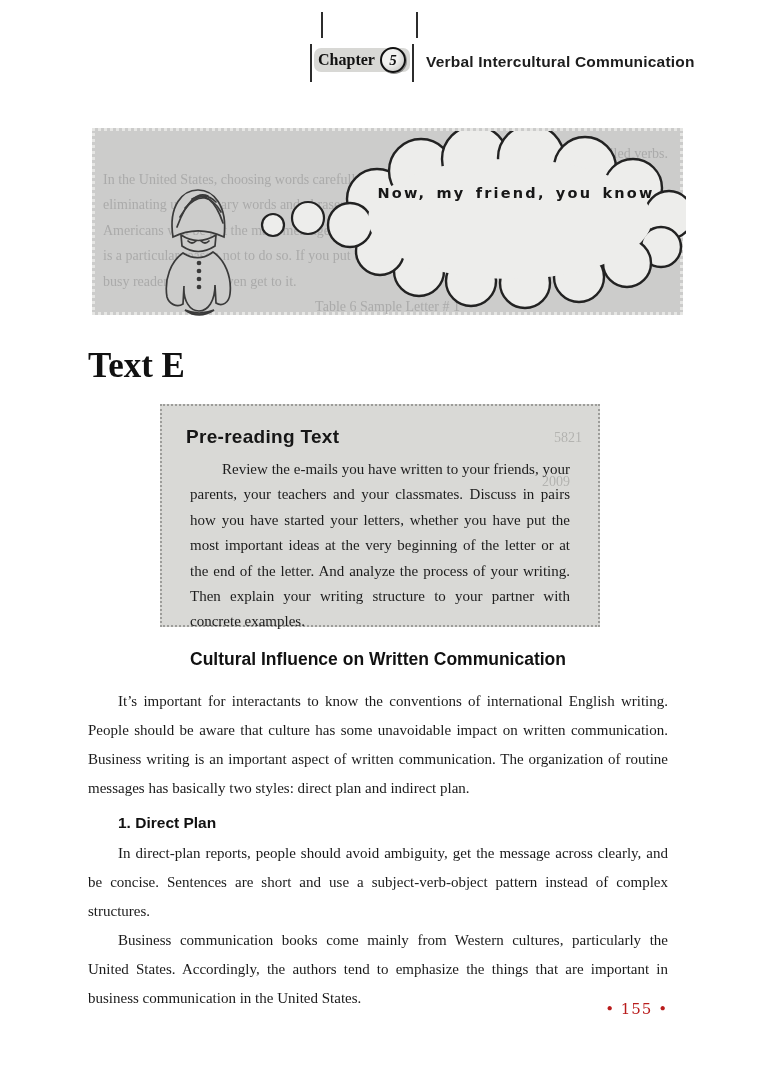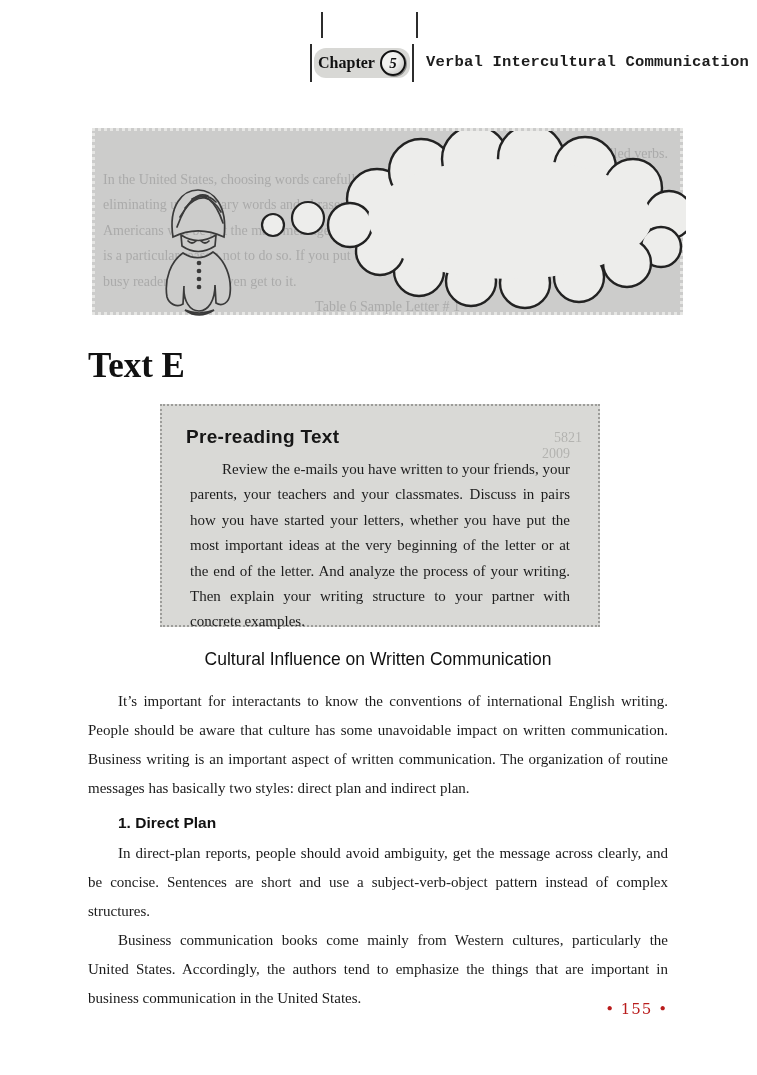--- a/index.html
+++ b/index.html
@@ -6,34 +6,34 @@
   .page{
     position:relative;width:757px;height:1075px;background:#ffffff;
     font-family:"Liberation Serif", serif;color:#1a1a1a;overflow:hidden;margin:0 auto;
   }
   
   .tick{position:absolute;width:2px;height:26px;background:#2c2c2c;top:12px;}
   .tick.t1{left:321px;} .tick.t2{left:416px;}
   .chap-bar{position:absolute;width:2px;height:38px;background:#2c2c2c;top:44px;}
   .chap-bar.b1{left:310px;} .chap-bar.b2{left:412px;}
   .chapter-chip{
-    position:absolute;left:314px;top:48px;width:96px;height:30px;
-    background:#d8d8d5;border-radius:12px;display:flex;align-items:center;justify-content:center;gap:5px;
+    position:absolute;left:314px;top:48px;width:96px;height:24px;
+    background:#d8d8d5;border-radius:7px;display:flex;align-items:center;justify-content:center;gap:5px;
   }
   .chapter-word{font-family:"Liberation Serif",serif;font-weight:bold;font-size:16px;color:#111;}
   .chapter-num{
     width:22px;height:22px;border:2px solid #111;border-radius:50%;
     background:radial-gradient(circle at 35% 35%, #f2f2f0 40%, #b9b9b6 100%);
     display:flex;align-items:center;justify-content:center;
     font-family:"Liberation Serif",serif;font-style:italic;font-weight:bold;font-size:15px;color:#111;
     box-shadow:1px 1px 0 #8a8a88;
   }
   .header-title{
     position:absolute;left:426px;top:53px;
-    font-family:Liberation Mono, monospace;font-weight:bold;font-size:15.5px;color:#1d1d1d;letter-spacing:.2px;
+    font-family:Liberation Sans, sans-serif;font-weight:bold;font-size:15.5px;color:#1d1d1d;letter-spacing:.2px;
   }
   
   .illus{
     position:absolute;left:92px;top:128px;width:591px;height:187px;
     background:#cccccb;border:3px dotted #e6e6e4;box-sizing:border-box;
   }
   .bleed-lines{
     position:absolute;left:8px;right:8px;top:10px;
     font-size:14px;line-height:25.5px;color:#9f9f9f;opacity:.75;filter:blur(.6px);
     text-align:justify;white-space:nowrap;overflow:hidden;
@@ -61,28 +61,28 @@
   .prereading-title{
     font-family:"Liberation Sans",sans-serif;font-weight:bold;font-size:19px;color:#161616;
     letter-spacing:.3px;margin:0 0 9px 0;
   }
   .prereading-body{
     font-size:15px;line-height:25.4px;text-align:justify;text-indent:32px;color:#1c1c1c;margin:4px;
   }
   .ghost-num{
     position:absolute;color:#9a9a97;opacity:.6;filter:blur(.7px);font-size:14px;
   }
-  .ghost-num.g1{top:24px;right:16px;} .ghost-num.g2{top:40px;right:28px;}
+  .ghost-num.g1{top:24px;right:16px;} .ghost-num.g2{top:68px;right:28px;}
   
   .main{
     position:absolute;left:88px;top:648px;width:580px;
     font-size:15px;line-height:29px;
   }
   .sec-heading{
-    font-family:"Liberation Sans",sans-serif;font-weight:normal;font-size:17.5px;color:#111;
+    font-family:"Liberation Sans",sans-serif;font-weight:bold;font-size:17.5px;color:#111;
     text-align:center;margin:0 0 17px 0;line-height:22px;
   }
   .main p{margin:0;text-align:justify;text-indent:30px;}
   .sub-heading{
     font-family:"Liberation Sans",sans-serif;font-weight:bold;font-size:15.5px;color:#111;
     margin:9px 0 5px 30px;line-height:22px;
   }
   
   .page-number{
     position:absolute;right:89px;top:1000px;font-size:15px;color:#b91c1c;letter-spacing:1px;
@@ -153,20 +153,21 @@
         <path d="M106 110 Q110 114 114 110" fill="none"></path>
         <circle cx="104" cy="132" r="1.5" fill="#3a3a3a"></circle>
         <circle cx="104" cy="140" r="1.5" fill="#3a3a3a"></circle>
         <circle cx="104" cy="148" r="1.5" fill="#3a3a3a"></circle>
         <circle cx="104" cy="156" r="1.5" fill="#3a3a3a"></circle>
         <path d="M90 179 Q104 189 119 179 Q104 185 90 179 Z" fill="#555"></path>
       </g>
     </svg>
 
     <div class="cloud-text">
+      <div class="l1">Now, my friend, you know</div>
     </div>
   </div>
 
   <div class="text-e">Text E</div>
 
   <div class="prereading">
     <span class="ghost-num g1">5821</span>
     <span class="ghost-num g2">2009</span>
     <h3 class="prereading-title">Pre-reading Text</h3>
     <p class="prereading-body">Review the e-mails you have written to your friends, your parents, your teachers and your classmates. Discuss in pairs how you have started your letters, whether you have put the most important ideas at the very beginning of the letter or at the end of the letter. And analyze the process of your writing. Then explain your writing structure to your partner with concrete examples.</p>

